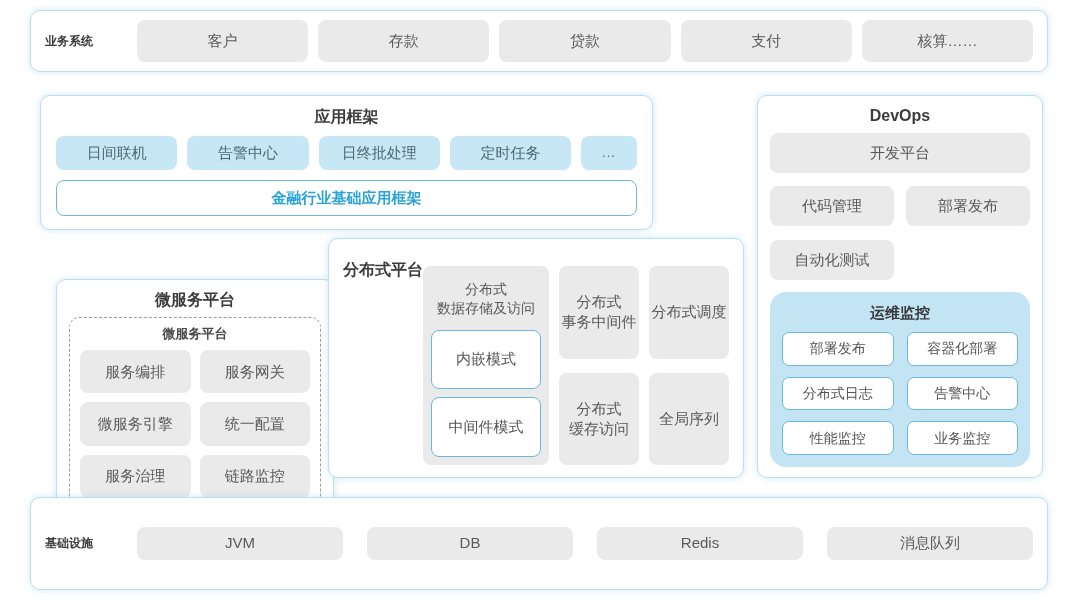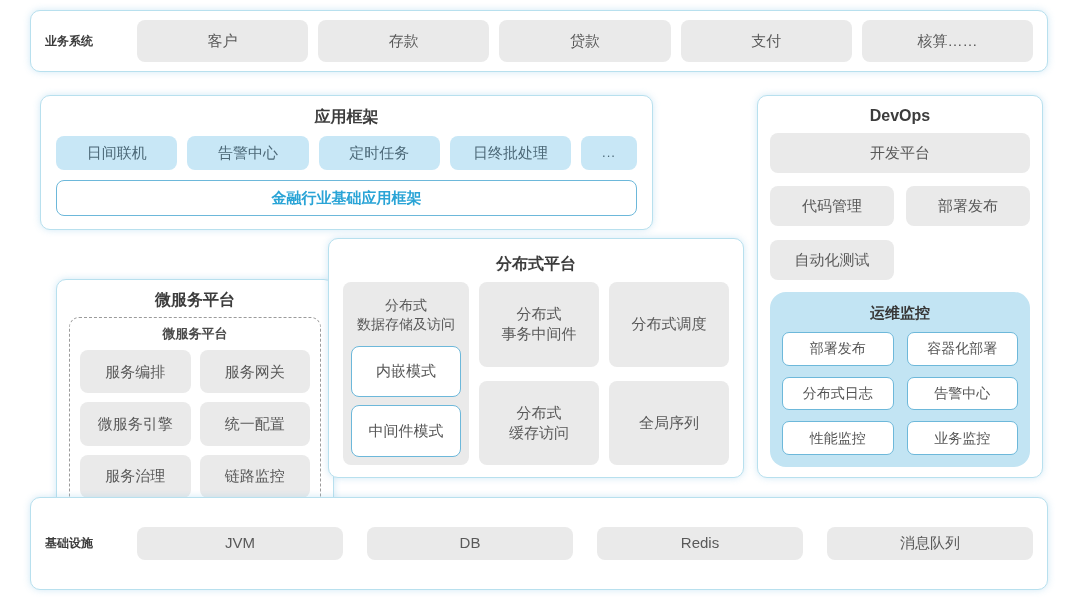--- a/index.html
+++ b/index.html
@@ -98,22 +98,22 @@
     flex: 1;
     display: grid;
     grid-template-columns: 1fr 1fr;
     grid-template-rows: 1fr 1fr 1fr;
     gap: 9px 9px;
   }
 
   
   .dist-panel {
     left: 328px; top: 238px; width: 416px; height: 240px;
-    padding: 14px 14px 12px;
-    display: flex; flex-direction: column;
+    padding: 20px 14px 12px;
+    display: flex; flex-direction: row;
   }
   .dist-content { flex: 1; margin-top: 7px; display: flex; gap: 10px; }
   .dist-storage {
     flex: none; width: 126px;
     background: #eaeaea; border-radius: 8px;
     padding: 8px;
     display: flex; flex-direction: column;
   }
   .storage-title {
     text-align: center; font-size: 14px; color: #595959;
@@ -183,22 +183,22 @@
       <div class="box gray">支付</div>
       <div class="box gray">核算……</div>
     </div>
   </section>
 
   <section class="panel appfw-panel">
     <div class="panel-title">应用框架</div>
     <div class="appfw-row">
       <div class="box blue">日间联机</div>
       <div class="box blue">告警中心</div>
+      <div class="box blue">日终批处理</div>
       <div class="box blue">定时任务</div>
-      <div class="box blue">日终批处理</div>
       <div class="box blue dots">...</div>
     </div>
     <div class="base-box">金融行业基础应用框架</div>
   </section>
 
   <section class="panel devops-panel">
     <div class="panel-title">DevOps</div>
     <div class="box gray devops-wide">开发平台</div>
     <div class="devops-grid">
       <div class="box gray">代码管理</div>

